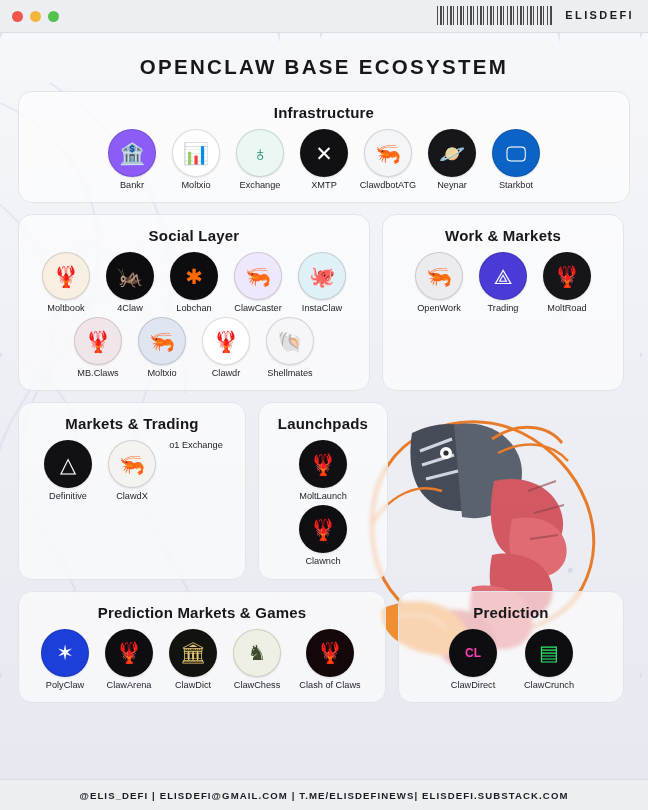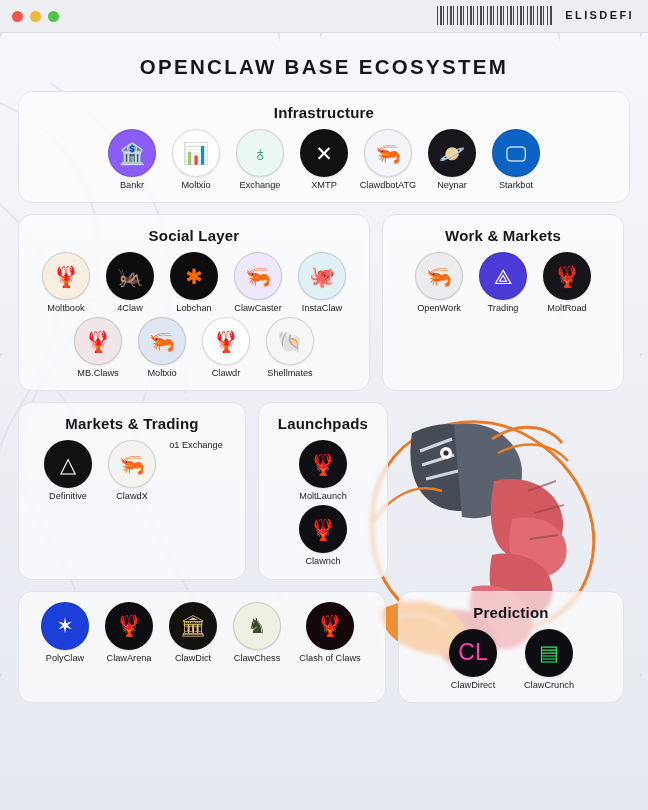--- a/index.html
+++ b/index.html
@@ -363,20 +363,21 @@
             <div class="item">
               <div class="logo" style="background:#0f0f13;color:#ef4444">🦞</div>
               <div class="label">Clawnch</div>
             </div>
           </div>
         </div>
       </div>
 
       <div class="row mt">
         <div class="card pred">
+          <h2>Prediction Markets &amp; Games</h2>
           <div class="grid">
             <div class="item">
               <div class="logo" style="background:#1b3fd8;color:#fff">✶</div>
               <div class="label">PolyClaw</div>
             </div>
             <div class="item">
               <div class="logo" style="background:#0e0e12;color:#e23b2e">🦞</div>
               <div class="label">ClawArena</div>
             </div>
             <div class="item">
@@ -391,27 +392,30 @@
               <div class="logo" style="background:#15080a;color:#d62839">🦞</div>
               <div class="label">Clash of Claws</div>
             </div>
           </div>
         </div>
 
         <div class="card agg">
           <h2>Prediction</h2>
           <div class="grid">
             <div class="item" style="width:74px">
-              <div class="logo" style="background:#0e0e12;color:#ff3fb4;font-size:23px;font-weight:400">CL</div>
+              <div class="logo" style="background:#0e0e12;color:#ff3fb4;font-size:12px;font-weight:700">CL</div>
               <div class="label">ClawDirect</div>
             </div>
             <div class="item" style="width:74px">
               <div class="logo" style="background:#0e0e12;color:#2fe06a">▤</div>
               <div class="label">ClawCrunch</div>
             </div>
           </div>
         </div>
       </div>
 
     </div>
   </div>
 
+  <div class="footer">
+    <span>@ELIS_DEFI | ELISDEFI@GMAIL.COM | T.ME/ELISDEFINEWS| ELISDEFI.SUBSTACK.COM</span>
+  </div>
 </div>
 
 </body></html>

